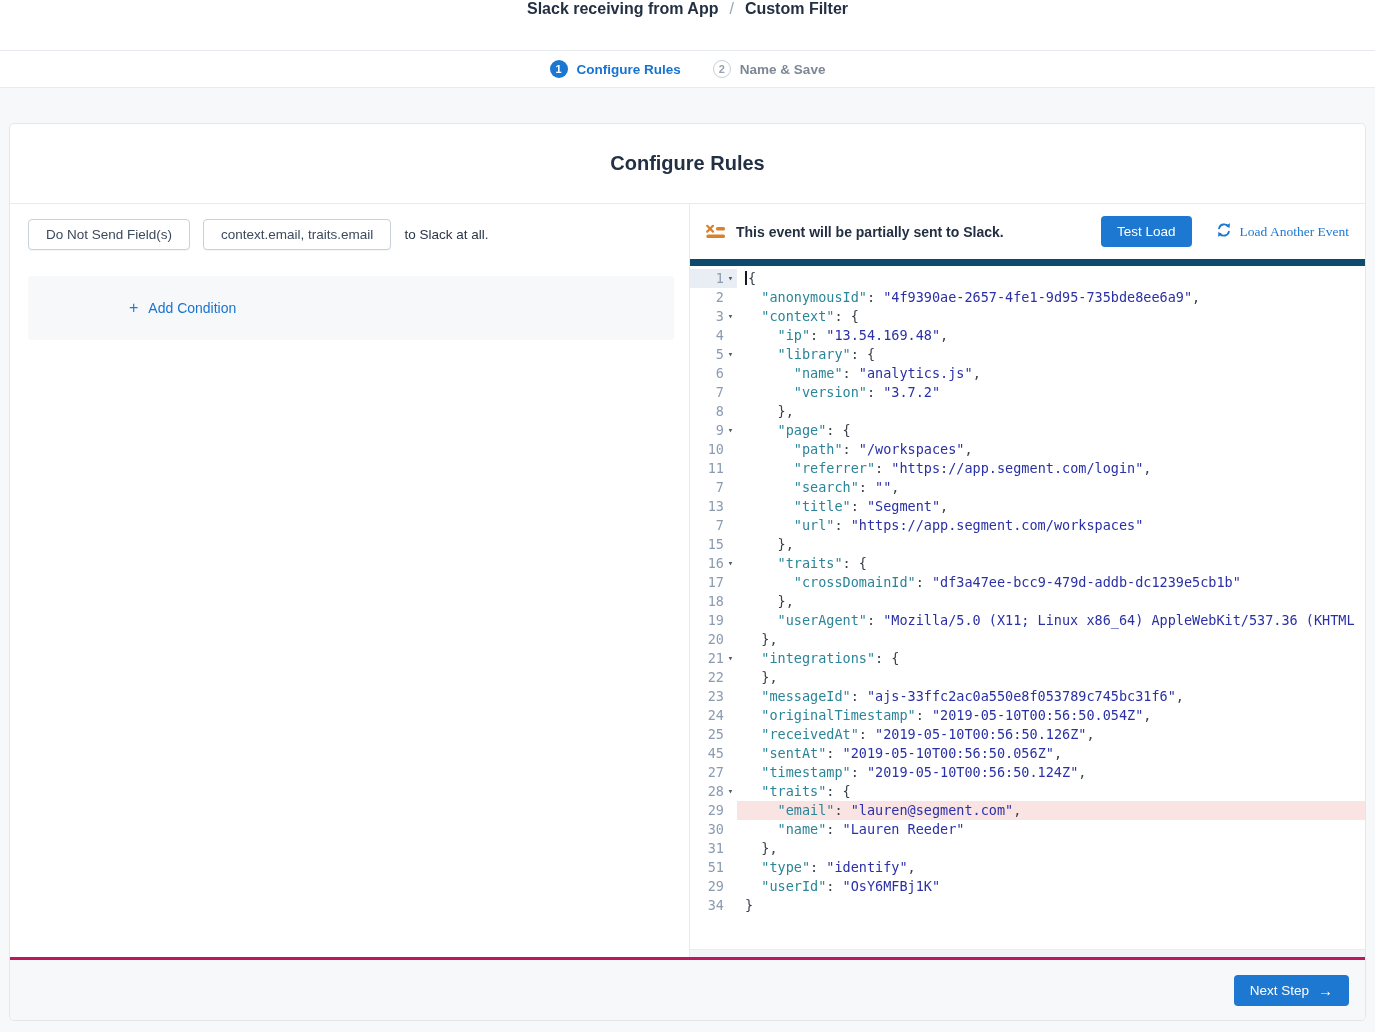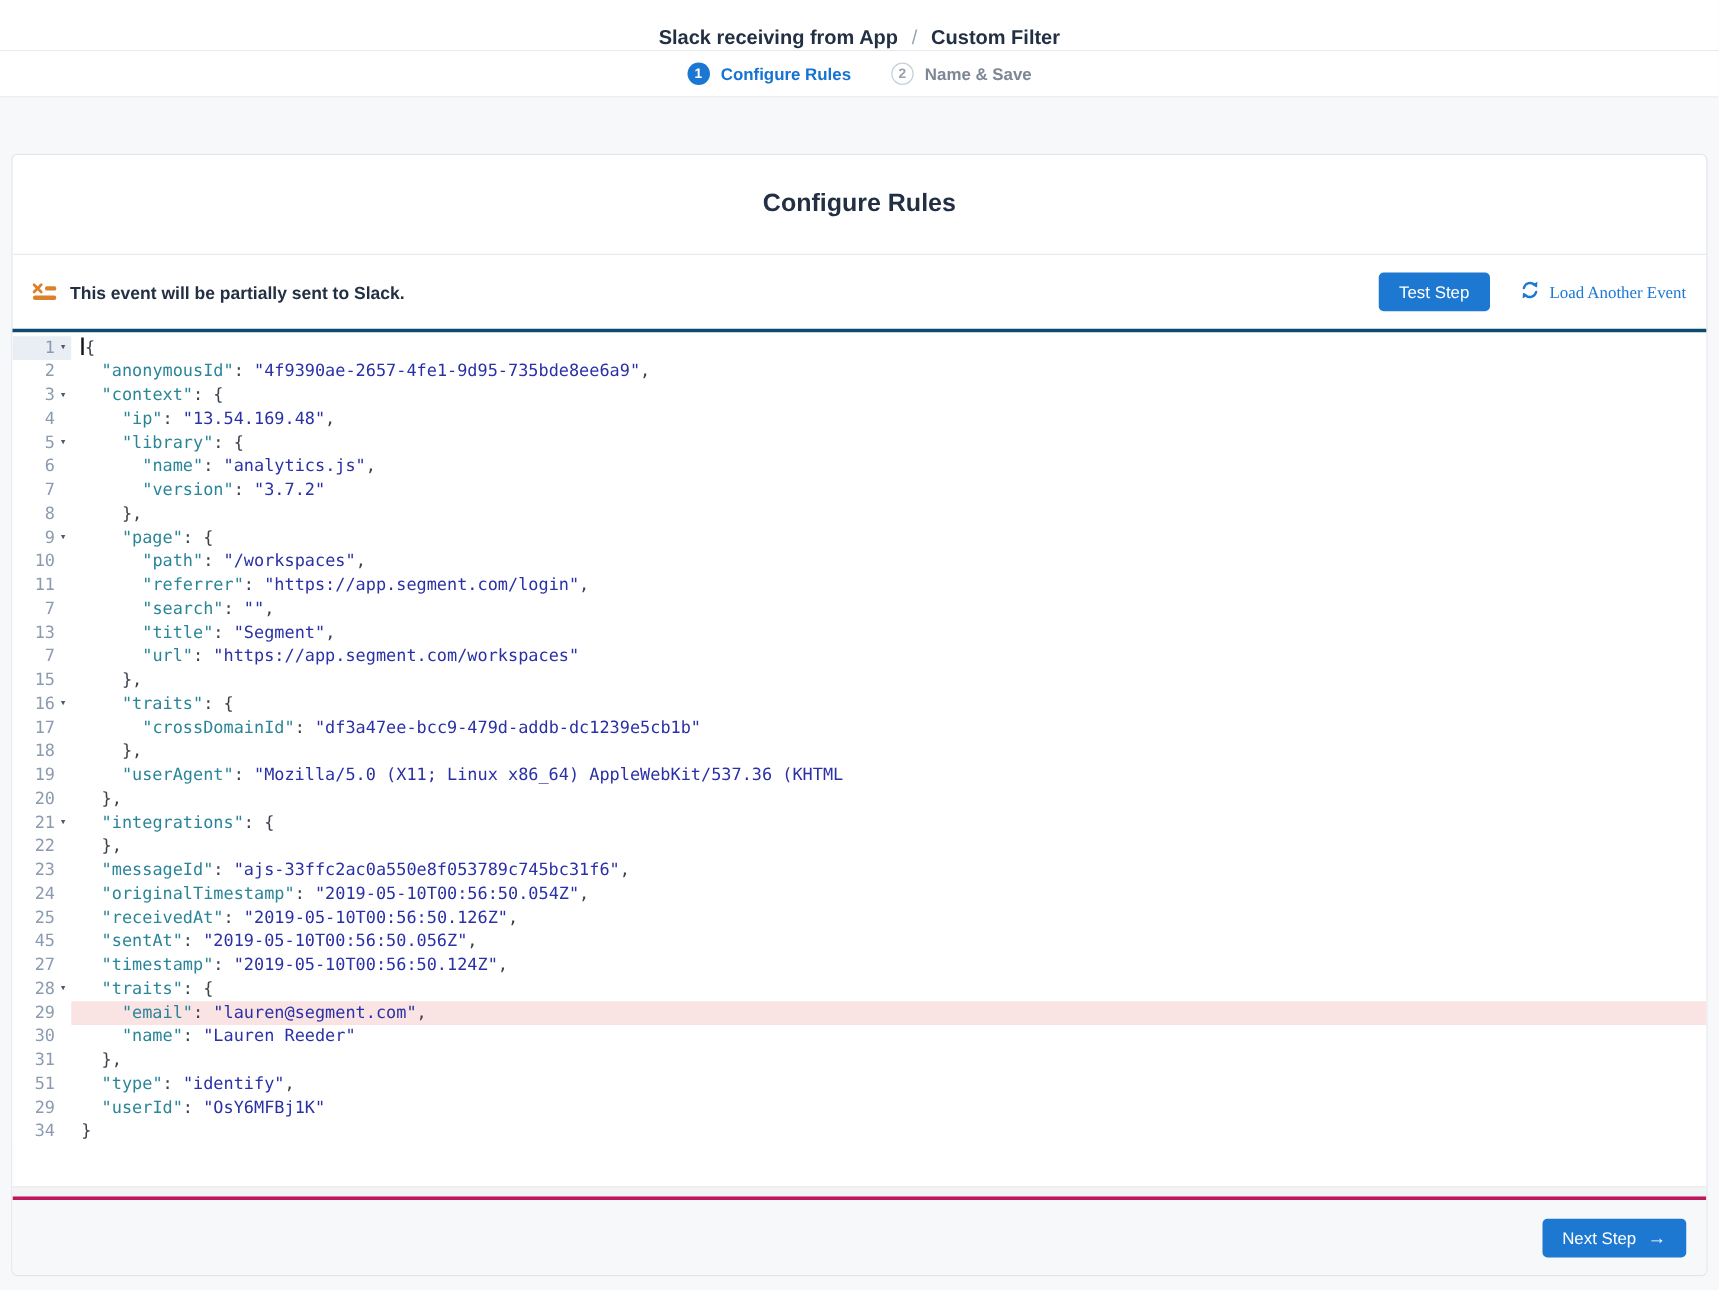--- a/index.html
+++ b/index.html
@@ -5,22 +5,22 @@
   * { box-sizing: border-box; margin: 0; padding: 0; }
   html,body { width:1375px; height:1032px; overflow:hidden; }
   body {
     background:#f7f8fa;
     font-family:"Liberation Sans", sans-serif;
     color:#2b3648;
     position:relative;
   }
   
   .top-bar {
-    height:41px; background:#fff; border-bottom:1px solid #e7eaee;
-    display:flex; align-items:flex-end; justify-content:center;
+    height:51px; background:#fff; border-bottom:1px solid #e7eaee;
+    display:flex; align-items:flex-start; justify-content:center;
   }
   .breadcrumb { display:flex; align-items:center; gap:11px; font-size:16px; font-weight:700; color:#233043; }
   .breadcrumb .sep { color:#9aa5b1; font-weight:400; }
   .steps-bar {
     height:37px; background:#fff; border-bottom:1px solid #e7eaee;
     display:flex; align-items:center; justify-content:center; gap:32px;
   }
   .step { display:flex; align-items:center; gap:9px; cursor:default; }
   .step-circle {
     width:18px; height:18px; border-radius:50%; font-size:11px; font-weight:700;
@@ -58,21 +58,21 @@
     margin:26px 0 0 18px; width:646px; height:64px;
     background:#f7f8fa; border-radius:4px;
     display:flex; align-items:center; padding-left:101px;
   }
   .add-link { display:flex; align-items:center; gap:10px; background:none; border:none; cursor:pointer; font-family:"Liberation Sans", sans-serif; }
   .plus-glyph { color:#2779d6; font-size:16px; font-weight:400; line-height:1; }
   .add-label { color:#1a73d1; font-size:14px; font-weight:500; }
   
   .right-panel { flex:1; display:flex; flex-direction:column; min-width:0; }
   .preview-header {
-    height:62px; flex:0 0 62px; border-bottom:3px solid #0c4a6e;
+    height:62px; flex:0 0 62px; border-bottom:7px solid #0c4a6e;
     display:flex; align-items:center; padding:0 16px;
   }
   .filter-icon-wrap { margin-right:10px; display:flex; align-items:center; }
   .status-text { font-size:14px; font-weight:700; color:#233043; }
   .preview-actions { margin-left:auto; display:flex; align-items:center; gap:24px; }
   .btn-primary {
     background:#1d78d2; color:#fff; border:none; border-radius:4px;
     height:31px; padding:0 16px; font-size:13.5px; font-weight:500;
     font-family:"Liberation Sans", sans-serif; cursor:pointer;
     display:flex; align-items:center; gap:9px;
@@ -128,34 +128,47 @@
   </div>
 </div>
 
 <div class="card">
   <div class="card-title-area">
     <div class="card-title">Configure Rules</div>
   </div>
 
   <div class="card-body">
 
+    <div class="left-panel">
+      <div class="rule-row">
+        <button class="chip-btn">Do Not Send Field(s)</button>
+        <button class="chip-btn">context.email, traits.email</button>
+        <span class="rule-suffix">to Slack at all.</span>
+      </div>
+      <div class="add-box">
+        <button class="add-link">
+          <span class="plus-glyph">+</span>
+          <span class="add-label">Add Condition</span>
+        </button>
+      </div>
+    </div>
 
     <div class="right-panel">
       <div class="preview-header">
         <span class="filter-icon-wrap">
           <svg width="20" height="15" viewBox="0 0 20 15">
             <line x1="1.2" y1="1.8" x2="7" y2="7.6" stroke="#d9822b" stroke-width="2.2" stroke-linecap="round"></line>
             <line x1="7" y1="1.8" x2="1.2" y2="7.6" stroke="#d9822b" stroke-width="2.2" stroke-linecap="round"></line>
             <rect x="10" y="3" width="9" height="3.4" rx="1.5" fill="#d9822b"></rect>
             <rect x="0.4" y="10.4" width="18.6" height="3.6" rx="1.6" fill="#d9822b"></rect>
           </svg>
         </span>
         <span class="status-text">This event will be partially sent to Slack.</span>
         <div class="preview-actions">
-          <button class="btn-primary">Test Step</button>
+          <button class="btn-primary">Test Load</button>
           <button class="link-btn">
             <span>
               <svg width="16" height="16" viewBox="0 0 16 16">
                 <path d="M3.1 6.4 A5.2 5.2 0 0 1 12.1 4.2" fill="none" stroke="#1d78d2" stroke-width="1.9" stroke-linecap="round"></path>
                 <polygon points="13.9,1.3 13.6,5.9 9.6,3.7" fill="#1d78d2"></polygon>
                 <path d="M12.9 9.6 A5.2 5.2 0 0 1 3.9 11.8" fill="none" stroke="#1d78d2" stroke-width="1.9" stroke-linecap="round"></path>
                 <polygon points="2.1,14.7 2.4,10.1 6.4,12.3" fill="#1d78d2"></polygon>
               </svg>
             </span>
             <span>Load Another Event</span>

